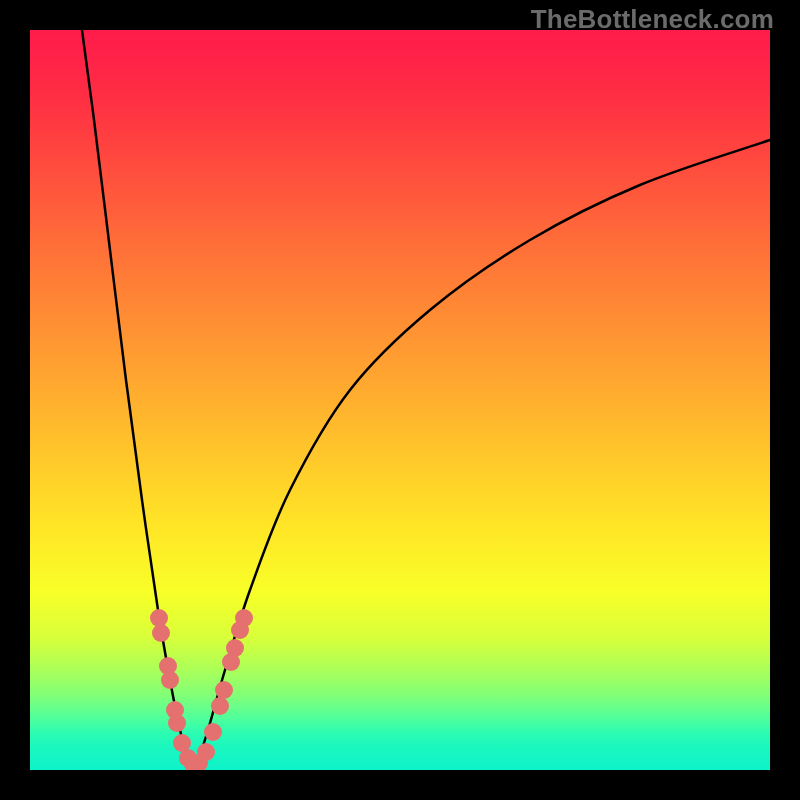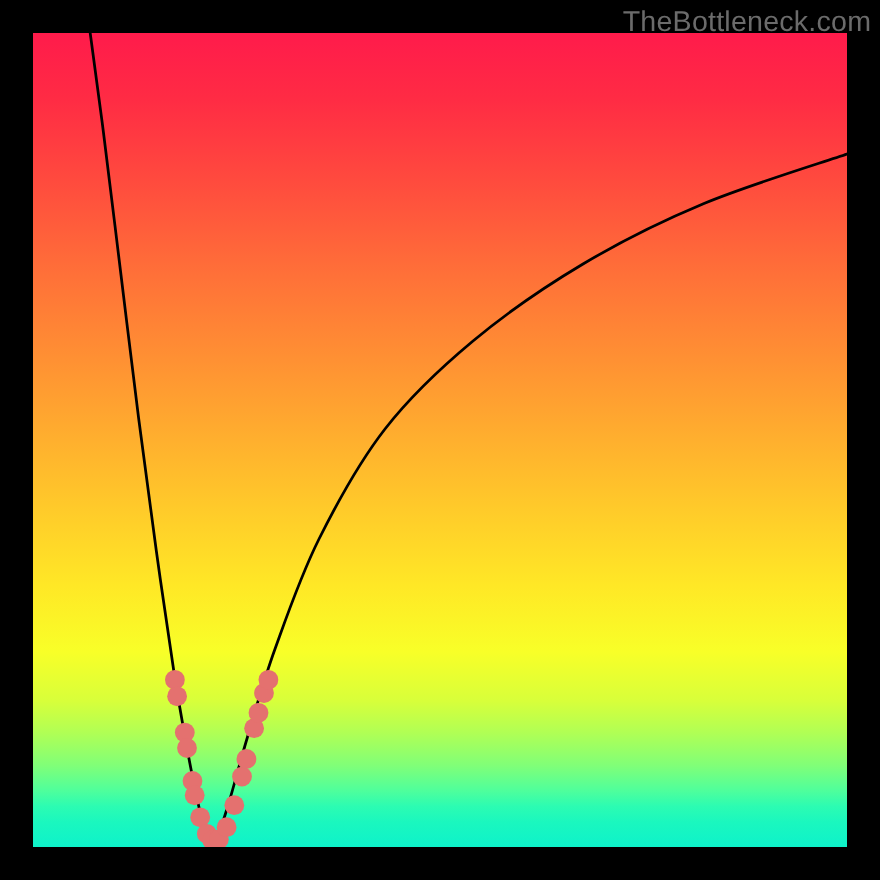--- a/index.html
+++ b/index.html
@@ -35,24 +35,24 @@
       #b0ff55 86%,
       #80ff78 90%,
       #50ff9b 93%,
       #2cfcb2 95%,
       #1af7bf 97%,
       #0ef2ca 100%);
   }
   .watermark {
     position: absolute;
     top: 4px;
-    right: 8px;
+    right: 26px;
     font-family: Arial, Helvetica, sans-serif;
     font-size: 26px;
-    font-weight: 400;
+    font-weight: 700;
     color: #6b6b6b;
     letter-spacing: 0.2px;
     z-index: 20;
   }
   svg.curves {
     position: absolute;
     left: 0;
     top: 0;
     width: 740px;
     height: 740px;

